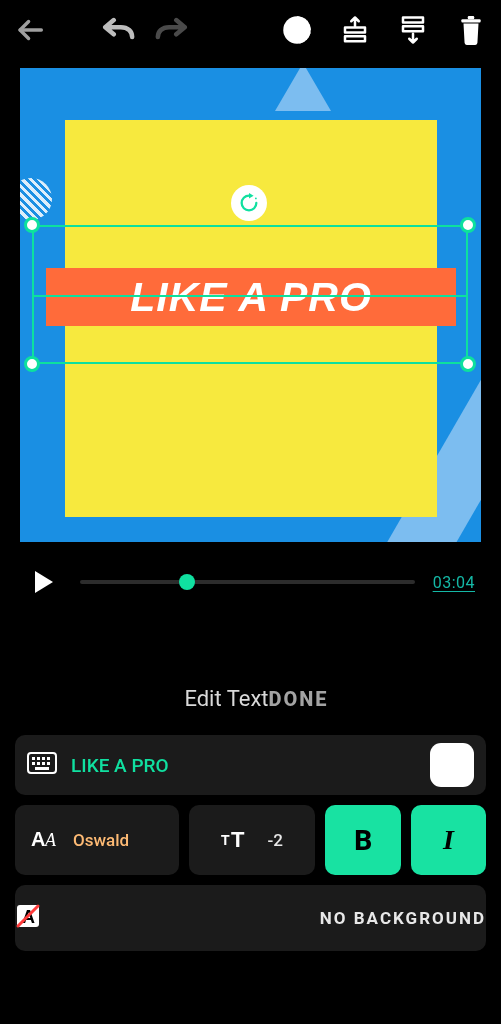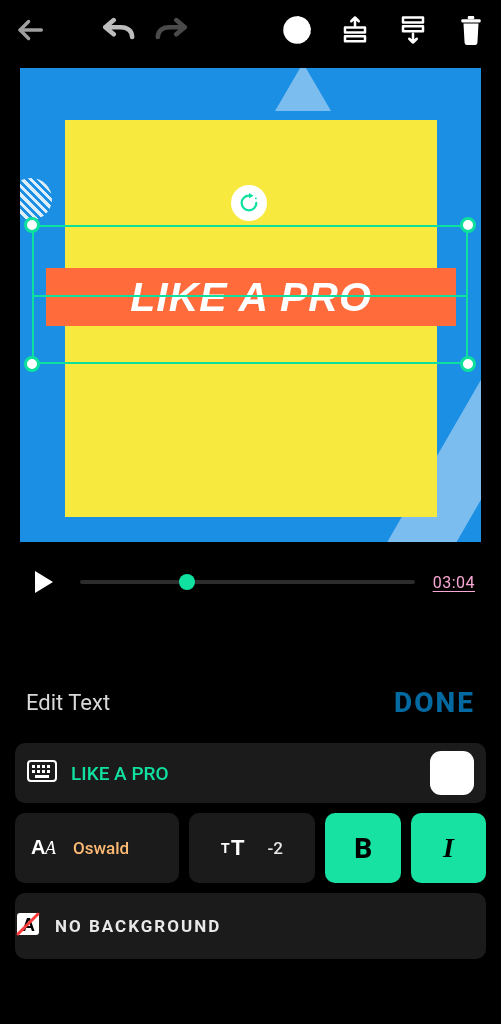--- a/index.html
+++ b/index.html
@@ -102,50 +102,50 @@
   padding: 22px 26px 0 26px;
 }
 .track {
   flex: 1; height: 4px; background: #2c2c2c; border-radius: 2px; position: relative;
 }
 .thumb {
   position: absolute; left: 32%;
   top: 50%; transform: translate(-50%, -50%);
   width: 16px; height: 16px; border-radius: 50%; background: #10e0a0;
 }
-.time { color: #f9a8d4; font-size: 16px; text-decoration: underline; text-underline-offset: 3px; letter-spacing: 0.5px; }
+.time { color: #14b8a6; font-size: 16px; text-decoration: underline; text-underline-offset: 3px; letter-spacing: 0.5px; }
 
 
 .panel-head {
-  display: flex; align-items: center; justify-content: space-between;
-  padding: 86px 26px 0 26px;
+  display: flex; align-items: center; justify-content: center;
+  padding: 86px 26px 0 38px;
 }
 .panel-head .title { color: #d9d9d9; font-size: 22px; font-weight: 400; }
-.panel-head .done  { color: #0369a1; font-size: 28px; font-weight: 800; letter-spacing: 2px; }
+.panel-head .done  { color: #a3a3a3; font-size: 20px; font-weight: 800; letter-spacing: 2px; }
 
 .ctrls { padding: 24px 15px 0 15px; display: flex; flex-direction: column; gap: 10px; }
 .row { display: flex; gap: 10px; }
 .card {
   background: #1b1b1b; border-radius: 10px;
   display: flex; align-items: center;
 }
 .card.input {
   width: 100%; height: 60px; padding: 0 12px; gap: 14px;
 }
 .card.input .txt { color: #10e0a0; font-size: 19px; font-weight: 500; flex: 1; }
 .preview-swatch {
   width: 44px; height: 44px; border-radius: 11px; background: #fff;
 }
 .card.font { width: 165px; height: 70px; padding: 0 16px; gap: 12px; }
 .card.size { width: 128px; height: 70px; justify-content: center; gap: 16px; }
 .card.bold, .card.italic {
   width: 76px; height: 70px; justify-content: center;
   background: #18e2a2;
 }
-.card.bg { width: 100%; height: 66px; justify-content: flex-start; gap: 14px; }
+.card.bg { width: 100%; height: 66px; justify-content: space-between; gap: 14px; }
 .font-name { color: #fdba74; font-size: 17px; font-weight: 500; }
 .size-val  { color: #e8e8e8; font-size: 17px; font-weight: 500; }
 .big-letter { color: #000; font-size: 28px; font-weight: 800; }
 .big-letter.it { font-style: italic; font-family: Georgia, serif; }
 .bg-label { color: #e8e8e8; font-size: 17px; font-weight: 700; letter-spacing: 2px; }
 </style>
 </head>
 <body>
 
 <div class="topbar">

